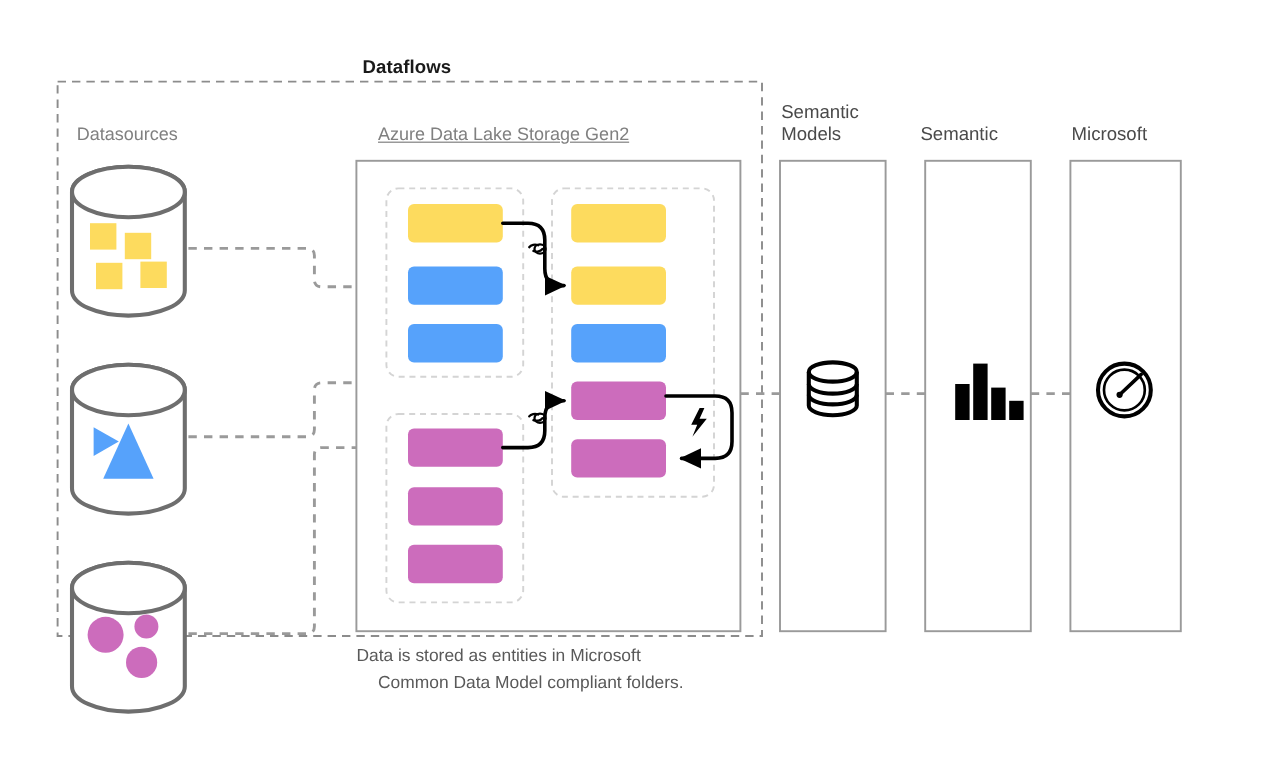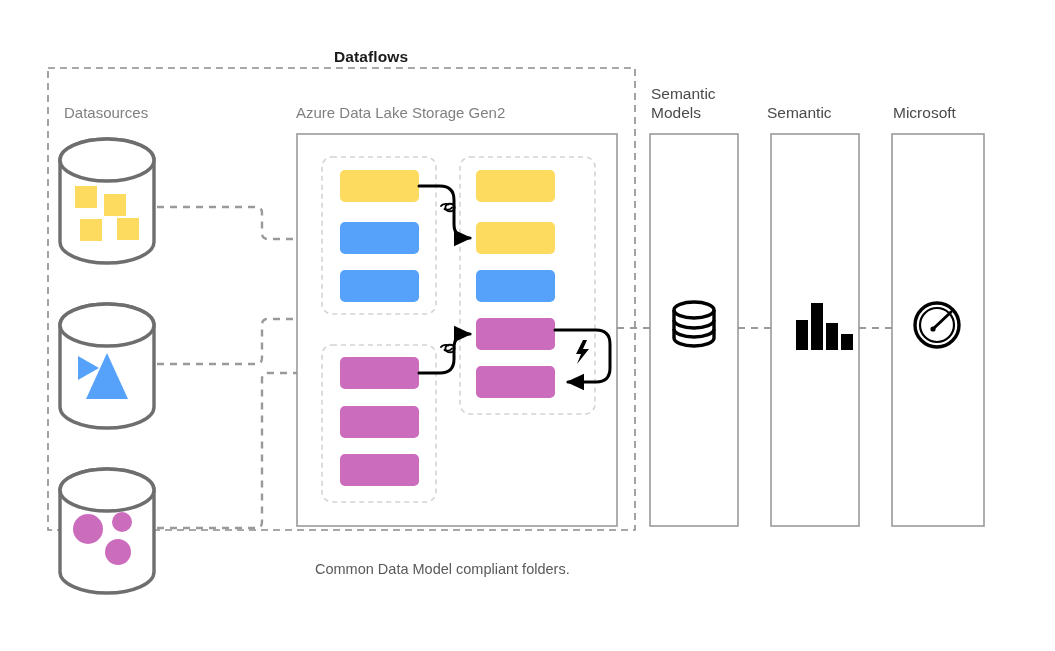--- a/index.html
+++ b/index.html
@@ -55,33 +55,34 @@
     font-size: 11px;
     color: #111111;
     text-align: center;
   }
 </style>
 </head>
 <body>
 
 <div id="canvas">
 
-  <div class="txt title-dataflows" style="left:302px; top:47px;margin-left:32px;">Dataflows</div>
+  <div class="txt title-dataflows" style="left:302px; top:47px;">Dataflows</div>
 
   <div class="txt col-label" style="left:64px; top:103px;">Datasources</div>
 
-  <div class="txt col-label" style="left:296px; top:103px;">Azure Data Lake Storage Gen2</div>
+  <div class="txt col-label" style="left:315px; top:103px;text-decoration:underline;">Azure Data Lake Storage Gen2</div>
 
   <div class="txt col-label-dark" style="left:651px; top:84px;">Semantic</div>
   <div class="txt col-label-dark" style="left:651px; top:103px;">Models</div>
 
   <div class="txt col-label-dark" style="left:767px; top:103px;">Semantic</div>
 
   <div class="txt col-label-dark" style="left:893px; top:103px;">Microsoft</div>
 
+  <div class="txt caption" style="left:297px; top:537px;">Data is stored as entities in Microsoft</div>
   <div class="txt caption" style="left:315px; top:559px;">Common Data Model compliant folders.</div>
 
   <div class="txt edge-label" style="left:433px; top:214px; width:36px;">Link</div>
   <div class="txt edge-label" style="left:433px; top:355px; width:36px;">Link</div>
   <div class="txt edge-label" style="left:556px; top:360px; width:62px;">Compute</div>
 
   <svg class="layer" viewBox="0 0 1055 651" xmlns="http://www.w3.org/2000/svg">
 
     <rect x="48" y="68" width="587" height="462" fill="none" stroke="#8c8c8c" stroke-width="1.6" stroke-dasharray="7 5"></rect>
 

